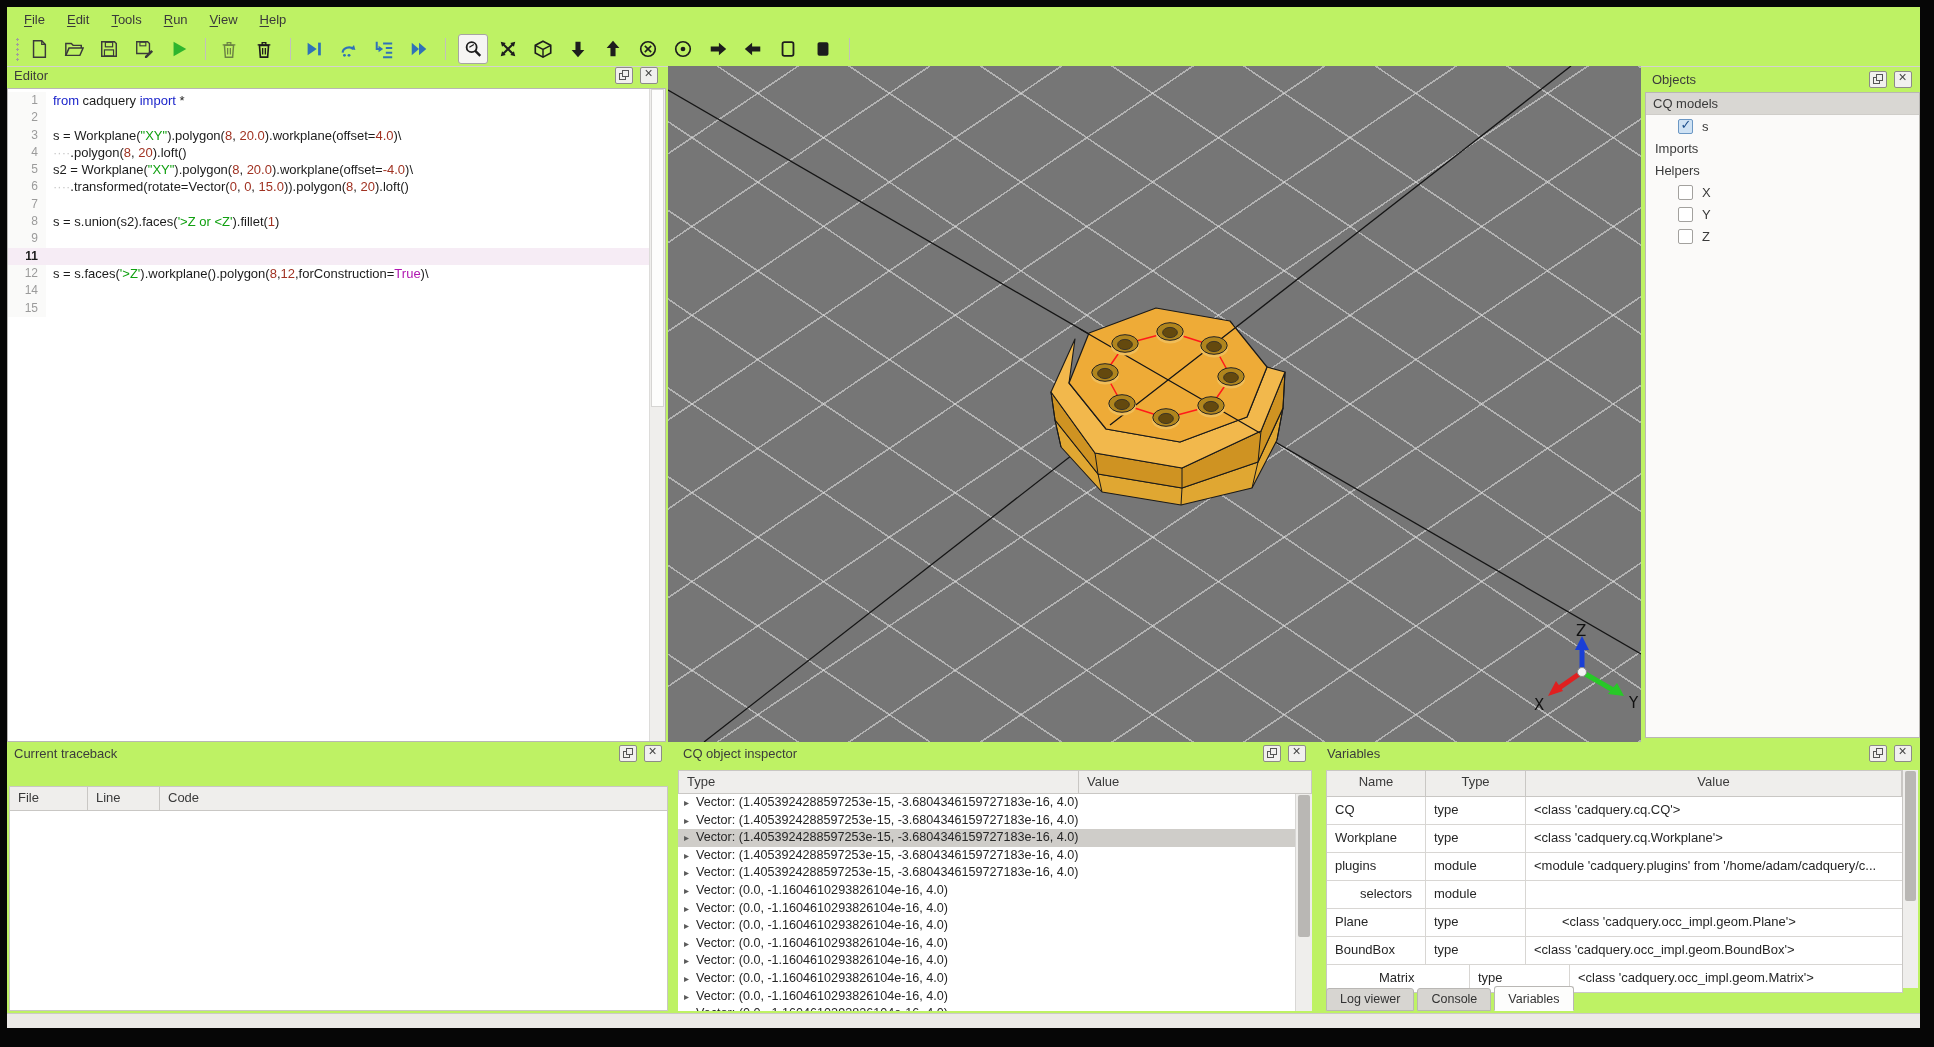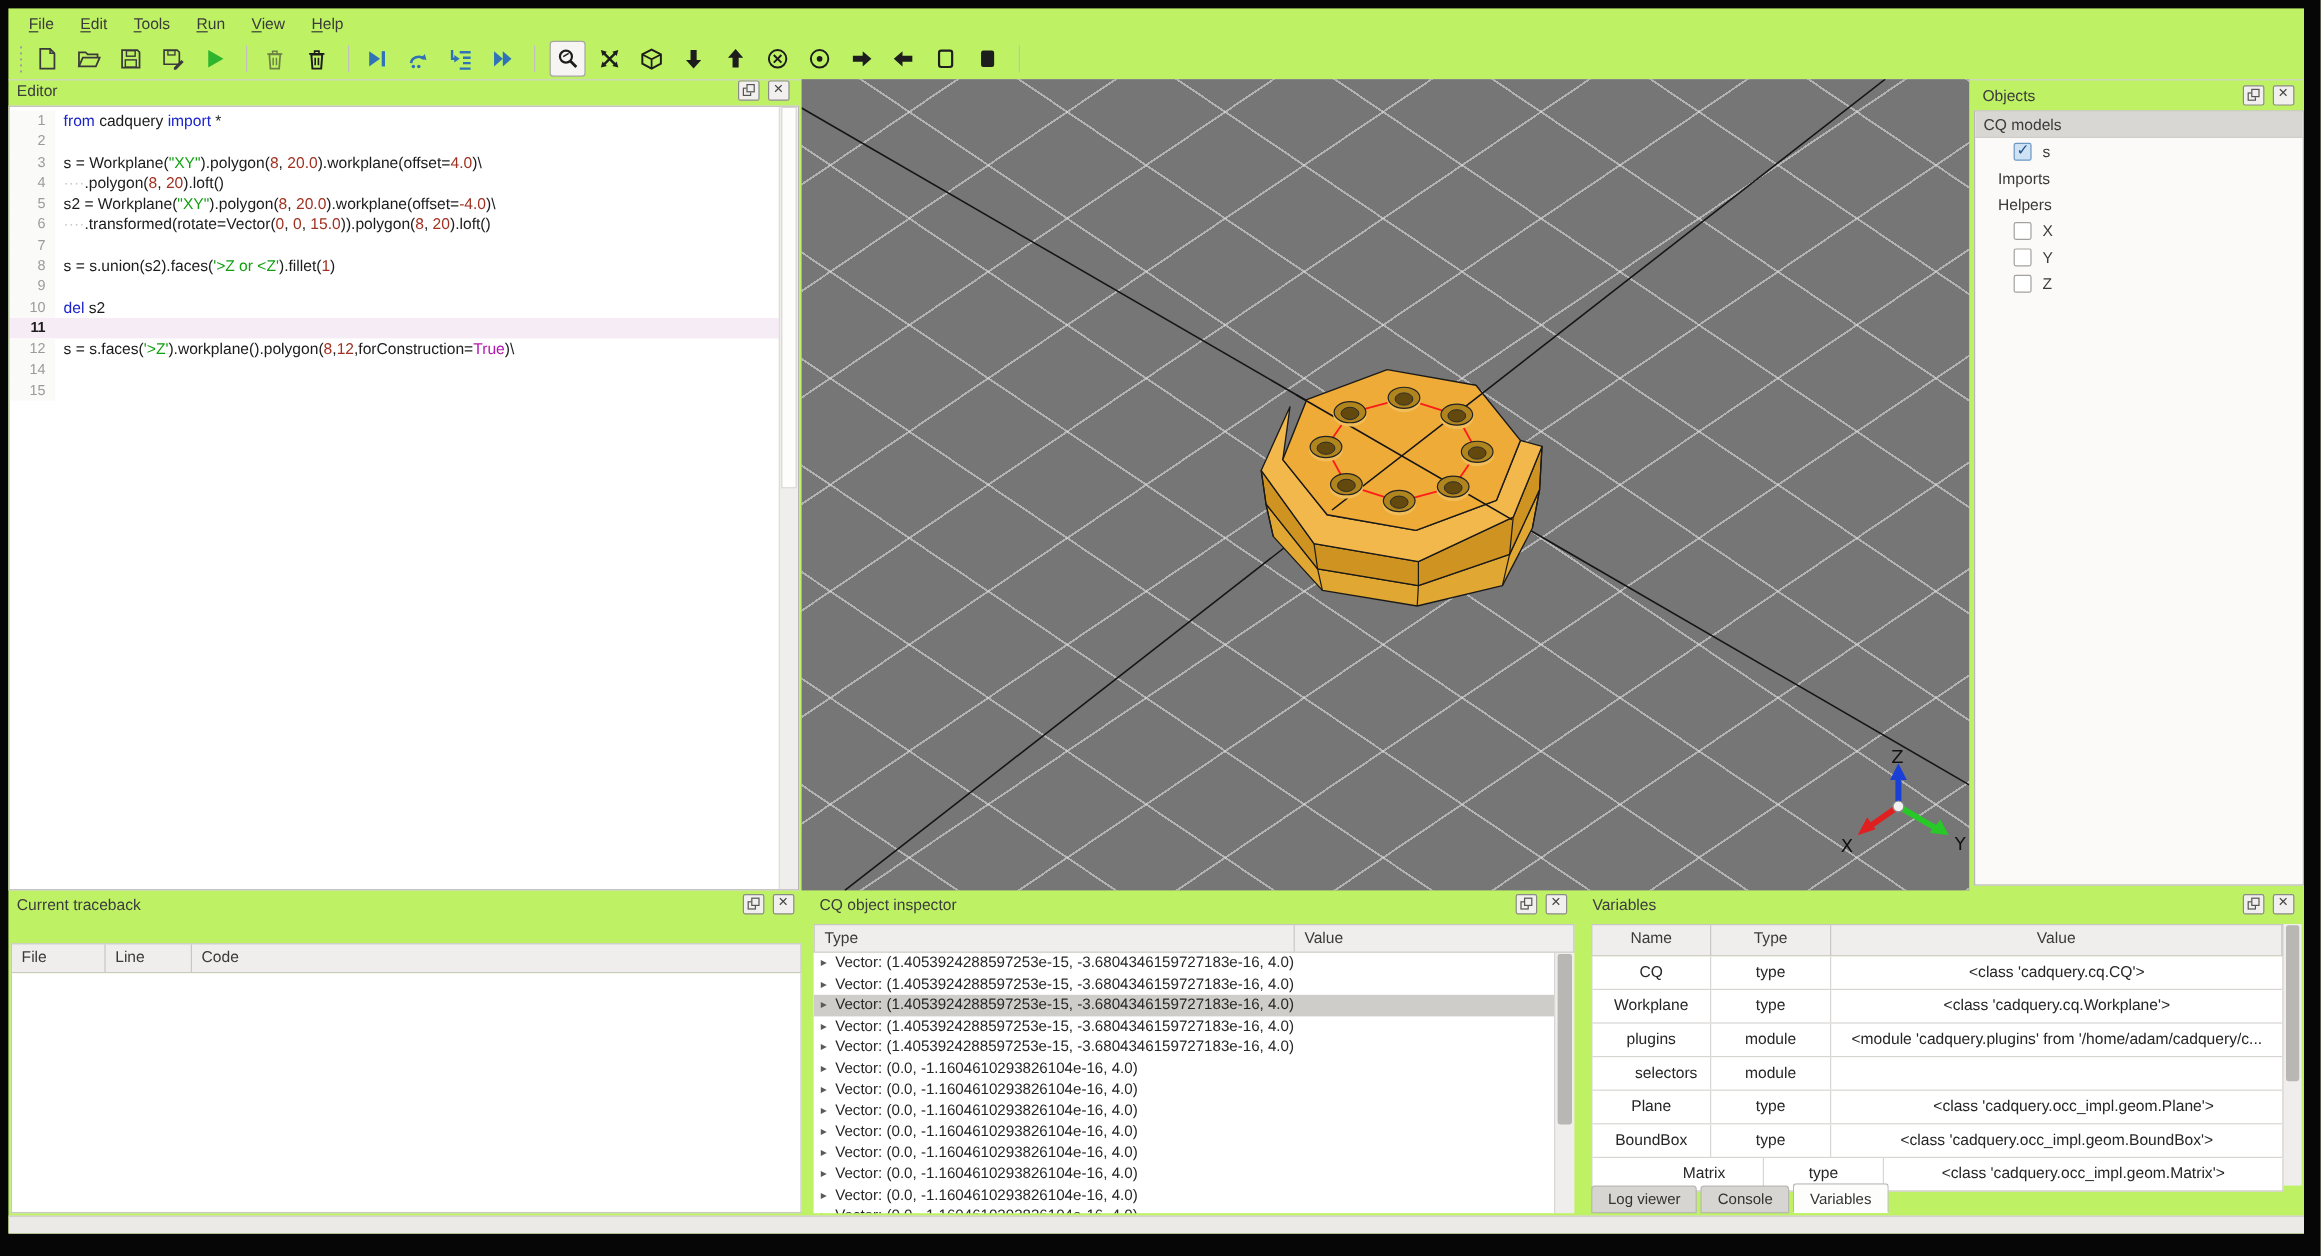--- a/index.html
+++ b/index.html
@@ -49,21 +49,21 @@
   .viewport{position:absolute;left:661px;top:59px;width:973px;height:676px;background:#767676;
      background-image:
        repeating-linear-gradient(34deg,  transparent 0 72px, rgba(228,228,228,.55) 72px 73.6px),
        repeating-linear-gradient(146deg, transparent 0 72px, rgba(228,228,228,.55) 72px 73.6px);}
   .viewport svg{position:absolute;left:0;top:0;}
 
   
   .objects-panel{left:1638px;top:61px;width:275px;height:670px;}
   .objects-panel .panel-content{top:24px;background:#fbfaf9;}
   .tree-band{background:#d9d7d3;padding:3px 7px;border-bottom:1px solid #cfcdc9;}
-  .tree-row{display:flex;align-items:center;height:22px;padding-left:19px;}
+  .tree-row{display:flex;align-items:center;height:22px;padding-left:9px;}
   .tree-row.indent{padding-left:32px;}
   .cb{box-sizing:border-box;width:15px;height:15px;border:1px solid #a3a19e;background:#fff;border-radius:2px;
       margin-right:9px;position:relative;flex:none;}
   .cb.checked{background:#cfe2f4;border-color:#6b97c4;}
   .cb.checked::before{content:"✓";position:absolute;left:1.5px;top:-3px;font-size:13px;font-weight:bold;color:#1d4e8c;}
 
   
   .thead{position:absolute;display:flex;background:#efeeec;border:1px solid #c9c7c4;box-sizing:border-box;}
   .th{padding:3px 8px;border-right:1px solid #c9c7c4;box-sizing:border-box;color:#3a3a3a;}
   .th:last-child{border-right:none;}
@@ -77,21 +77,21 @@
   .insp-rows{position:absolute;left:2px;right:19px;top:52px;bottom:2px;background:#fff;overflow:hidden;}
   .irow{height:17.6px;line-height:17.6px;font-size:12.6px;color:#262626;white-space:nowrap;display:flex;align-items:center;}
   .irow .tri{color:#5a5a5a;font-size:10px;width:12px;padding-left:6px;flex:none;}
   .irow.sel{background:#cfcdc9;}
   .insp-scroll{position:absolute;right:2px;top:52px;bottom:2px;width:16px;background:#efeeec;border-left:1px solid #d8d7d5;}
   .insp-thumb{position:absolute;left:2px;right:2px;top:1px;height:142px;background:#b9b7b4;border-radius:2px;}
 
   .variables-panel{left:1313px;top:735px;width:600px;height:271px;}
   .variables-panel .thead{left:6px;top:28px;width:577px;height:27px;}
   .variables-panel .th{border-right:1px solid #c9c7c4;text-align:center;}
-  .var-rows{position:absolute;left:6px;top:55px;width:577px;background:#fff;border:1px solid #c9c7c4;border-top:none;box-sizing:border-box;text-align:center;}
+  .var-rows{position:absolute;left:6px;top:55px;width:577px;background:#fff;border:1px solid #c9c7c4;border-top:none;box-sizing:border-box;}
   .vrow{display:flex;height:27px;line-height:26px;border-bottom:1px solid #d8d6d3;}
   .vrow:last-child{border-bottom:none;margin-left:44px;}
   .vcell{padding:0 8px;border-right:1px solid #d8d6d3;box-sizing:border-box;white-space:nowrap;overflow:hidden;font-size:13px;color:#262626;}
   .var-scroll{position:absolute;right:2px;top:28px;height:218px;width:15px;background:#efeeec;}
   .var-thumb{position:absolute;left:2px;right:2px;top:1px;height:130px;background:#b9b7b4;border-radius:2px;}
   .tabbar{position:absolute;left:6px;bottom:2px;height:24px;display:flex;align-items:flex-end;}
   .tab{padding:3px 13px 4px;font-size:12.5px;color:#333;background:#d7d5d1;border:1px solid #b9b7b4;
        border-radius:3px 3px 0 0;margin-right:3px;}
   .tab.active{background:#fdfdfc;padding-top:5px;border-bottom:1px solid #fdfdfc;}
 
@@ -334,24 +334,20 @@
               <div class="ln">7</div>
               <div class="lc"></div>
             </div>
             <div class="code-row">
               <div class="ln">8</div>
               <div class="lc"><span>s = s.union(s2).faces(</span><span class="s">'&gt;Z or &lt;Z'</span><span>).fillet(</span><span class="n">1</span><span>)</span></div>
             </div>
             <div class="code-row">
               <div class="ln">9</div>
               <div class="lc"></div>
-            </div>
-            <div class="code-row">
-              <div class="ln">10</div>
-              <div class="lc"><span class="k">del</span><span> s2</span></div>
             </div>
             <div class="code-row cur">
               <div class="ln">11</div>
               <div class="lc"></div>
             </div>
             <div class="code-row">
               <div class="ln">12</div>
               <div class="lc"><span>s = s.faces(</span><span class="s">'&gt;Z'</span><span>).workplane().polygon(</span><span class="n">8</span><span>,</span><span class="n">12</span><span>,forConstruction=</span><span class="b">True</span><span>)\</span></div>
             </div>
             <div class="code-row">

